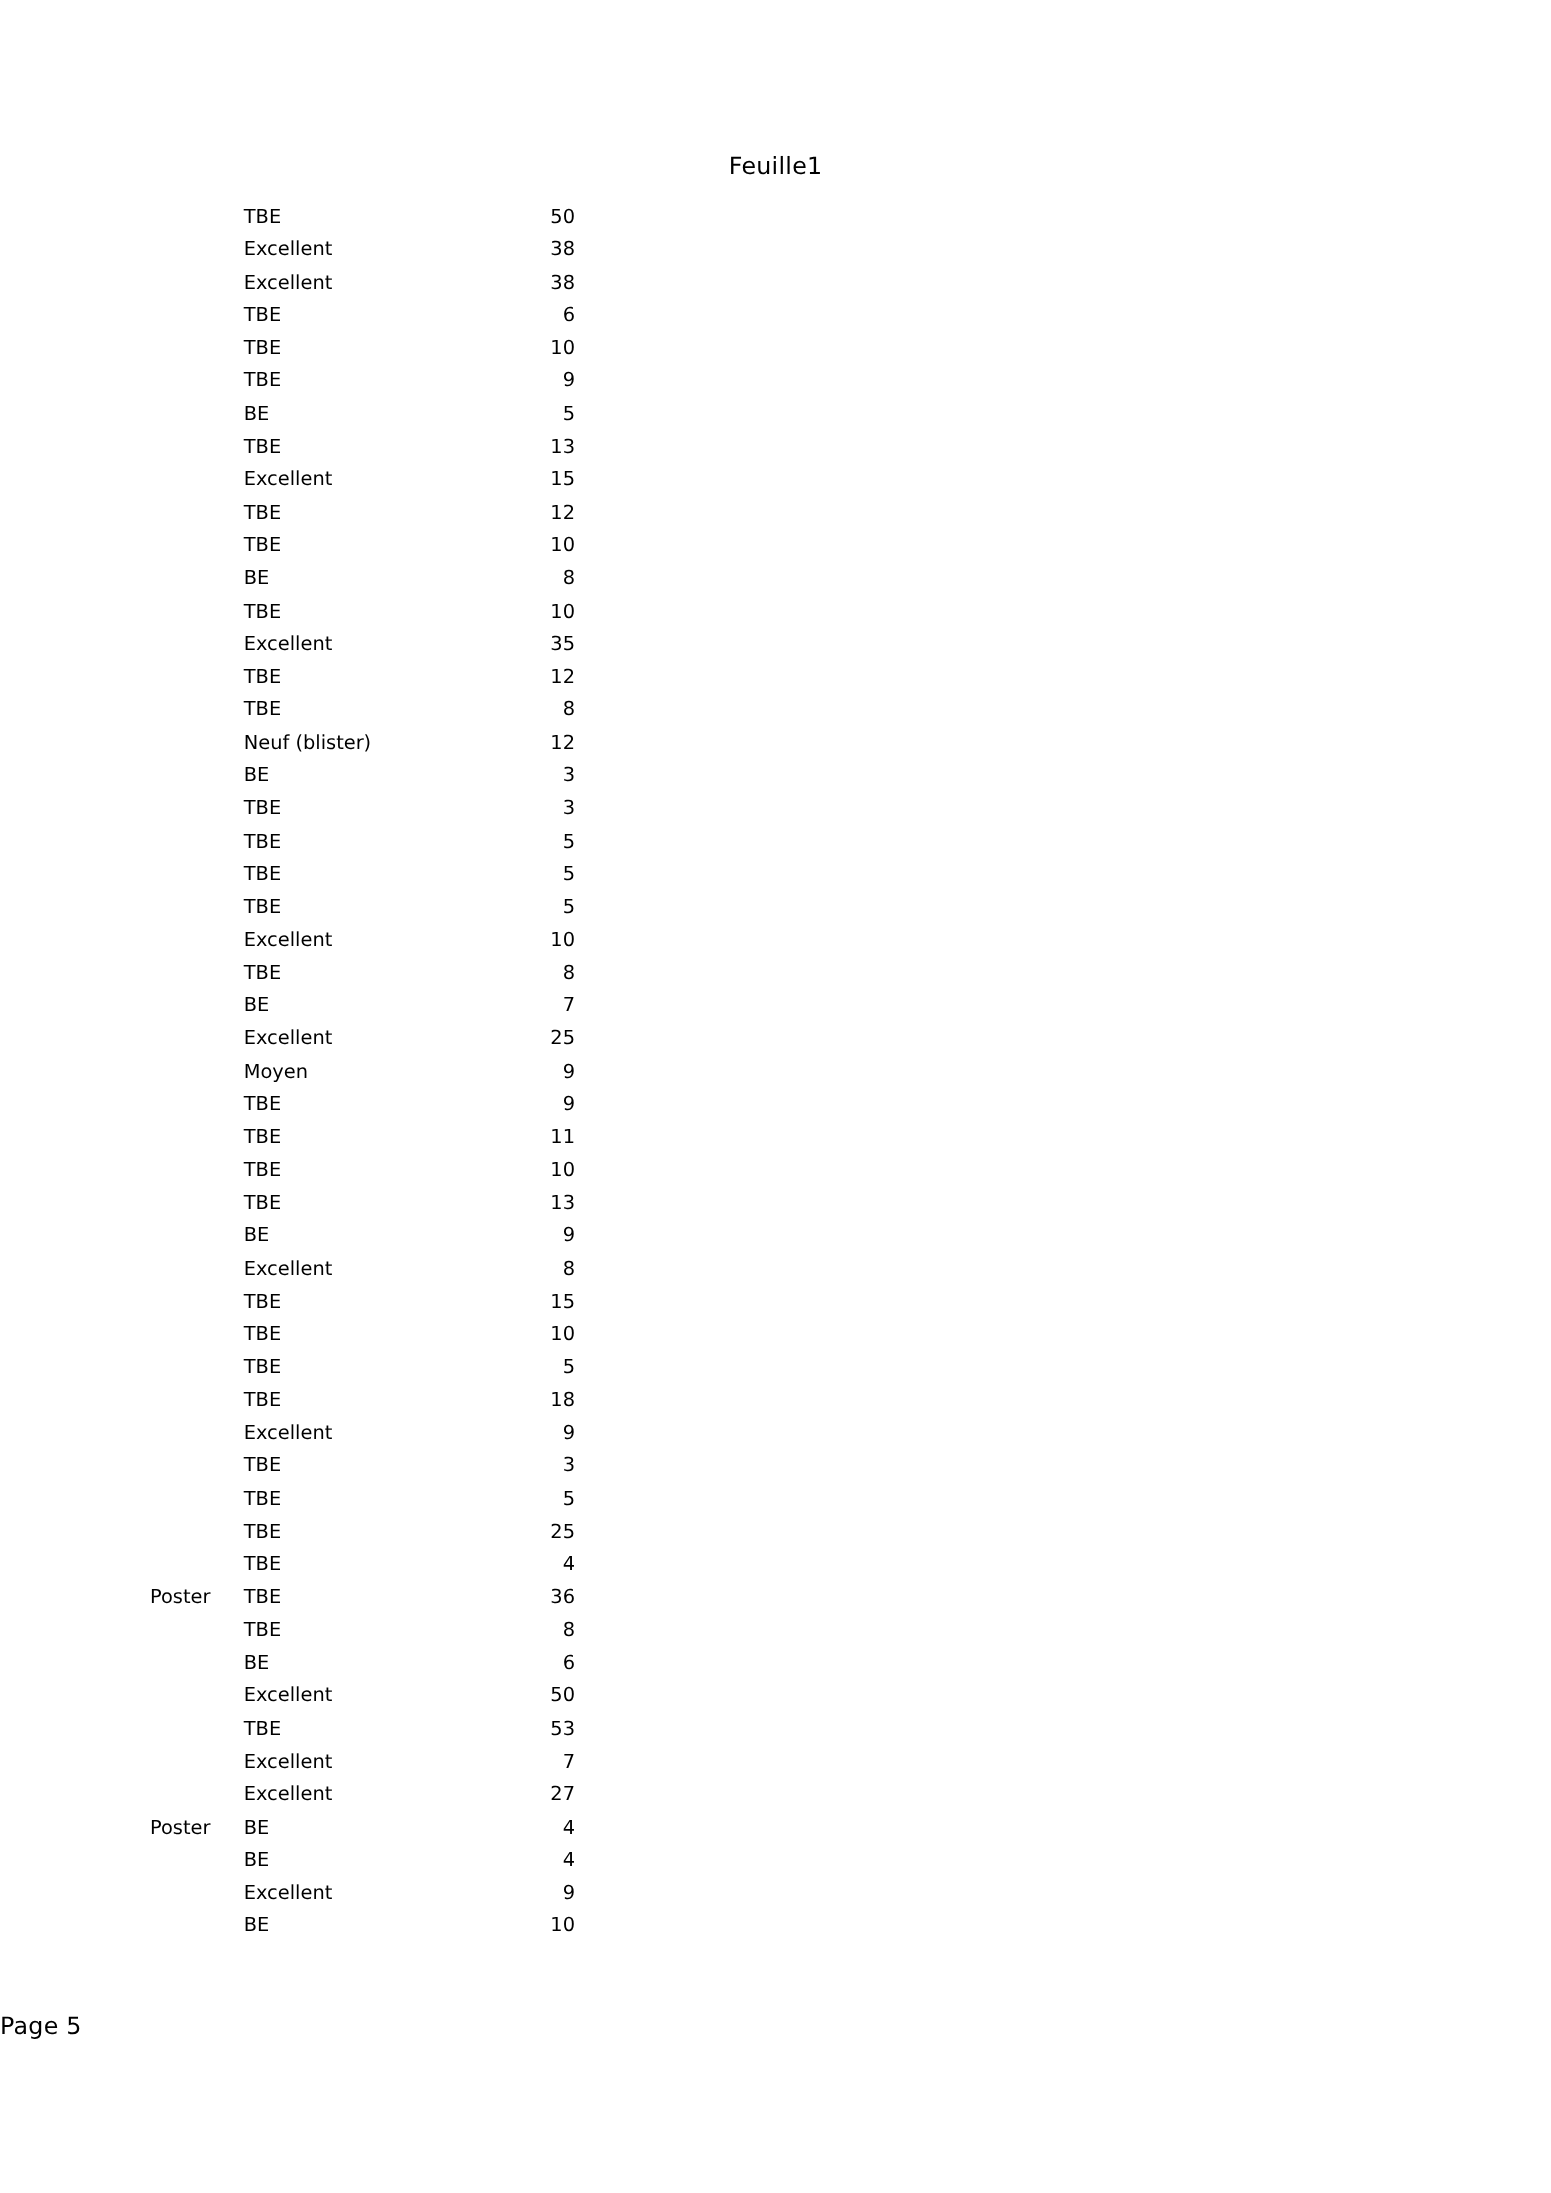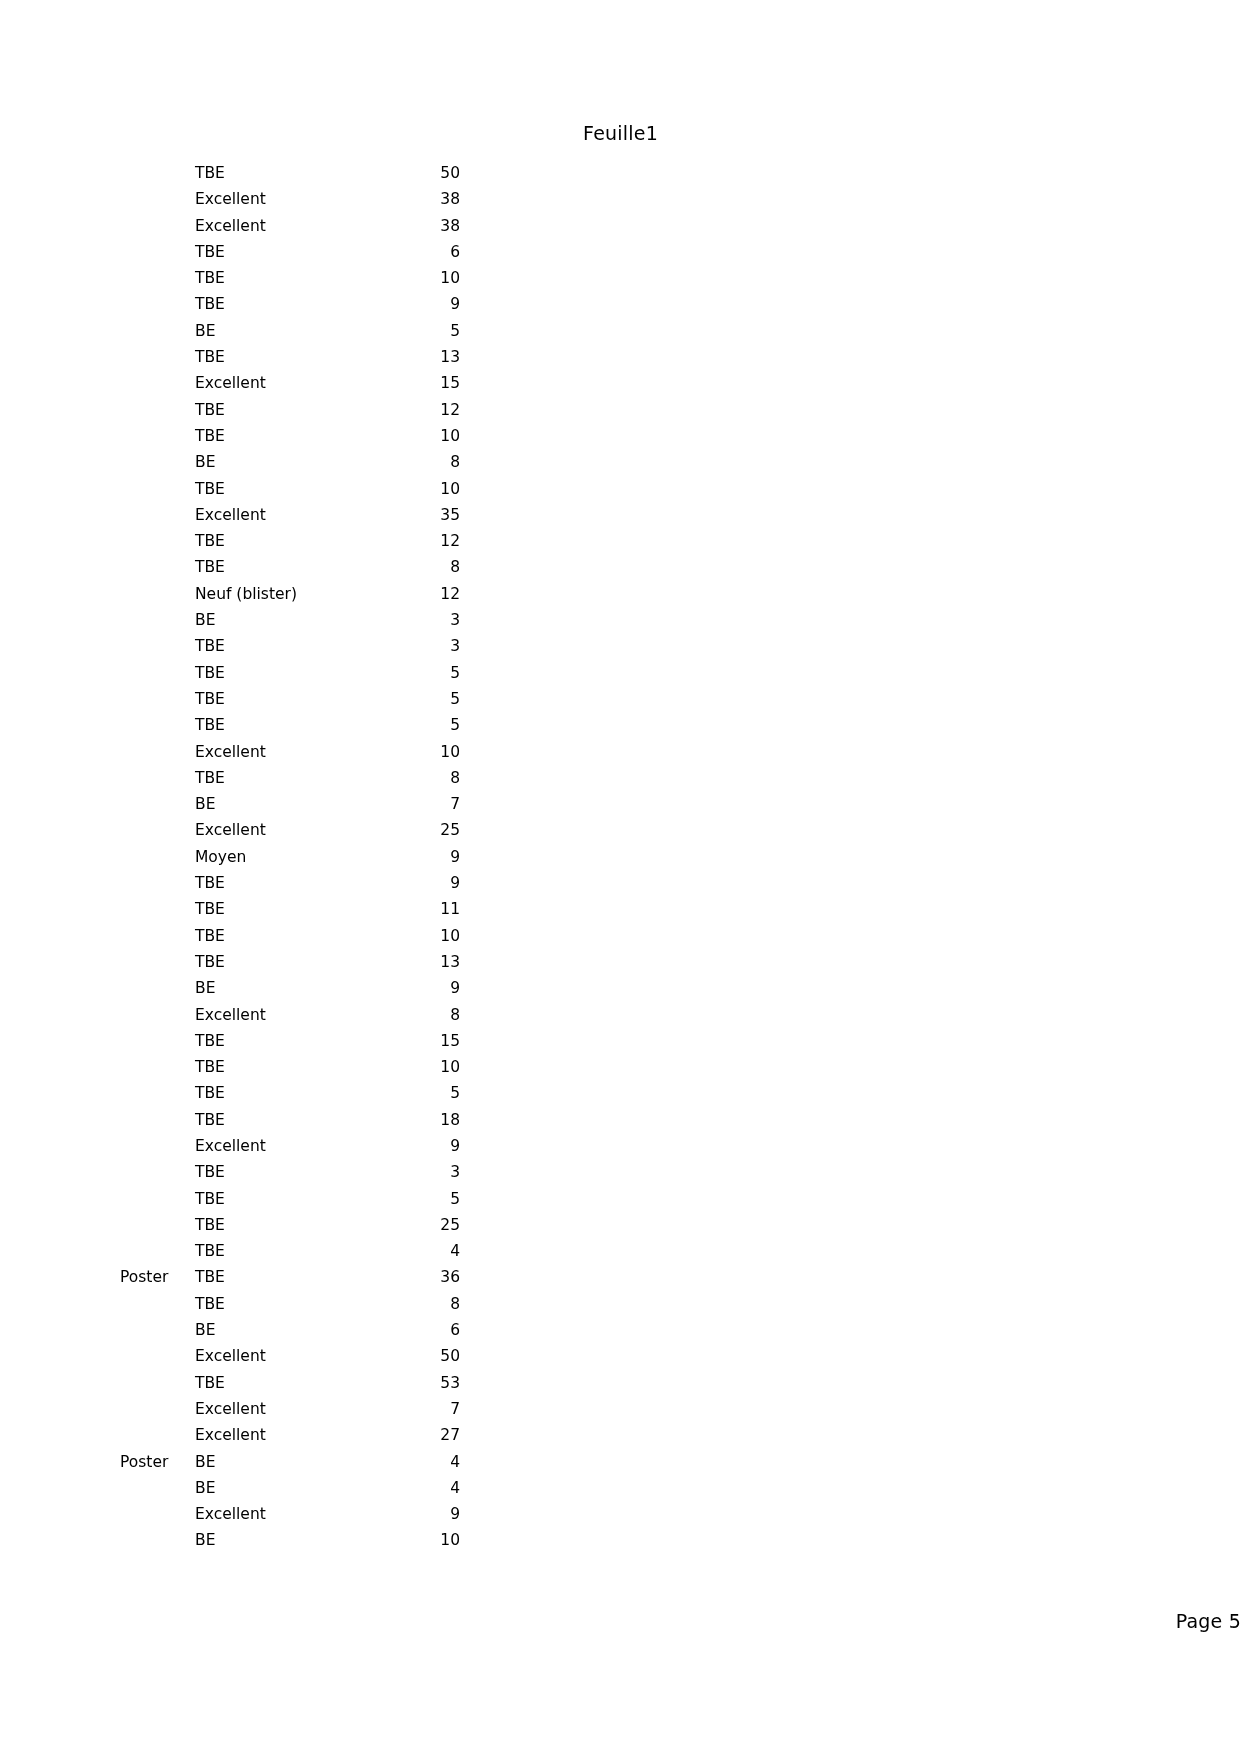--- a/index.html
+++ b/index.html
@@ -26,21 +26,21 @@
     width: 1241px;
     text-align: center;
     font-size: 19px;
     letter-spacing: 0.2px;
   }
   .footer-title {
     position: absolute;
     top: 1610px;
     left: 0;
     width: 1241px;
-    text-align: right;
+    text-align: left;
     font-size: 19px;
     letter-spacing: 0.2px;
   }
   .sheet {
     position: absolute;
     top: 160px;
     left: 0;
     width: 1241px;
   }
   table.grid {

